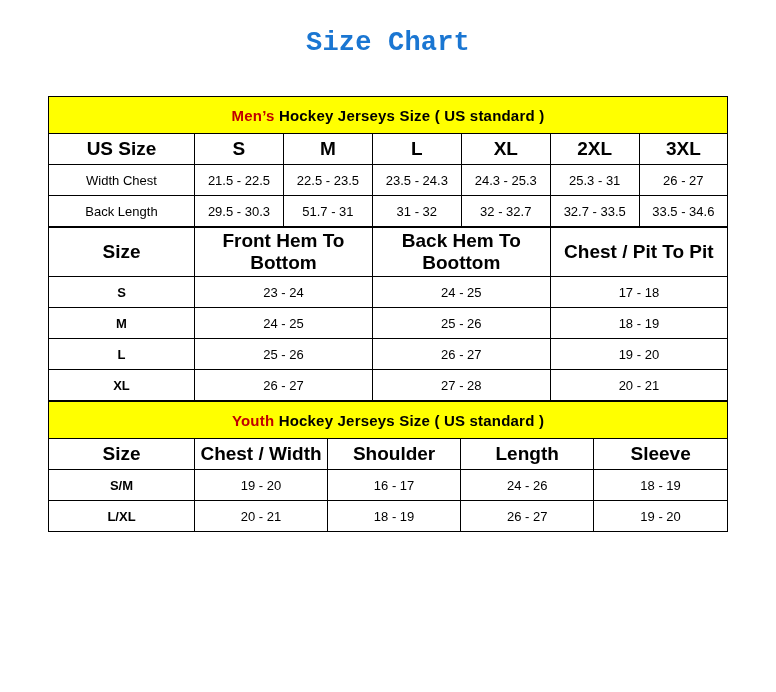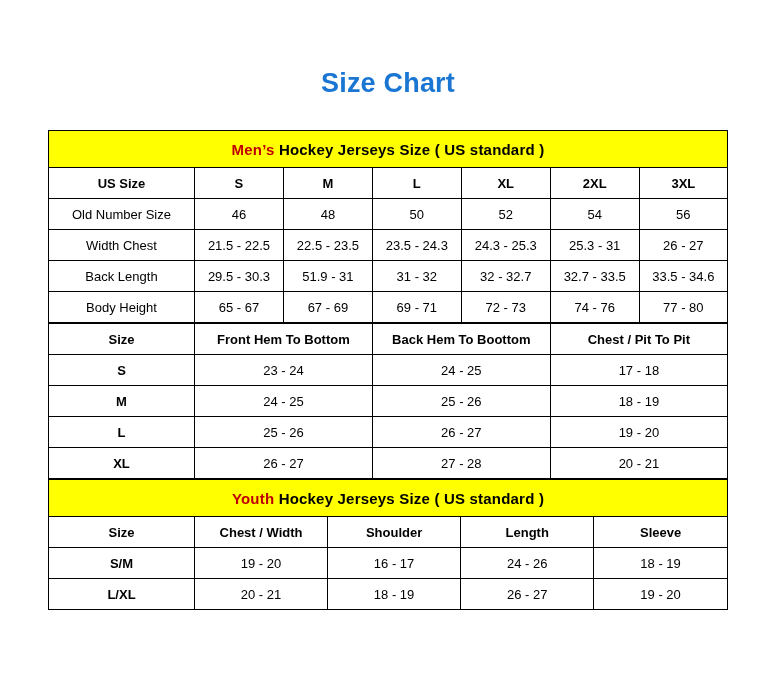--- a/index.html
+++ b/index.html
@@ -18,25 +18,26 @@
     position: relative;
     width: 776px;
     height: 692px;
     box-sizing: border-box;
   }
   .title {
     text-align: center;
     color: #1a76d2;
     font-size: 27px;
     font-weight: bold;
-    padding-top: 68px;
+    padding-top: 28px;
     letter-spacing: 0.2px;
+    font-family: Liberation Mono, monospace;
   }
   .chart-wrap {
-    margin: 3px auto;
+    margin: 10px auto;
     width: 680px;
     padding-top: 28px;
   }
   table.size-table {
     border-collapse: collapse;
     width: 100%;
     table-layout: fixed;
   }
   table.size-table td {
     border: 1px solid #000000;
@@ -51,21 +52,21 @@
     font-weight: bold;
     font-size: 15px;
     height: 32px;
     letter-spacing: 0.2px;
   }
   .accent-men { color: #c00000; }
   .accent-women { color: #c00000; }
   .accent-youth { color: #c00000; }
   tr.col-head td {
     font-weight: bold;
-    font-size: 13px;
+    font-size: 19px;
   }
   td.rowlabel {
     font-size: 13px;
   }
   td.rowlabel.bold {
     font-weight: bold;
   }
 </style>
 </head>
 <body>
@@ -93,54 +94,36 @@
         <tr class="col-head">
           <td>US Size</td>
           <td>S</td>
           <td>M</td>
           <td>L</td>
           <td>XL</td>
           <td>2XL</td>
           <td>3XL</td>
         </tr>
         <tr>
-          <td class="rowlabel">Old Number Size</td>
-          <td>46</td>
-          <td>48</td>
-          <td>50</td>
-          <td>52</td>
-          <td>54</td>
-          <td>56</td>
-        </tr>
-        <tr>
           <td class="rowlabel">Width Chest</td>
           <td>21.5 - 22.5</td>
           <td>22.5 - 23.5</td>
           <td>23.5 - 24.3</td>
           <td>24.3 - 25.3</td>
           <td>25.3 - 31</td>
           <td>26 - 27</td>
         </tr>
         <tr>
           <td class="rowlabel">Back Length</td>
           <td>29.5 - 30.3</td>
-          <td>51.9 - 31</td>
+          <td>51.7 - 31</td>
           <td>31 - 32</td>
           <td>32 - 32.7</td>
           <td>32.7 - 33.5</td>
           <td>33.5 - 34.6</td>
-        </tr>
-        <tr>
-          <td class="rowlabel">Body Height</td>
-          <td>65 - 67</td>
-          <td>67 - 69</td>
-          <td>69 - 71</td>
-          <td>72 - 73</td>
-          <td>74 - 76</td>
-          <td>77 - 80</td>
         </tr>
       </tbody>
     </table>
 
     <table class="size-table">
       <colgroup>
         <col style="width:21.5%">
           <col style="width:26.2%">
           <col style="width:26.2%">
           <col style="width:26.1%">

